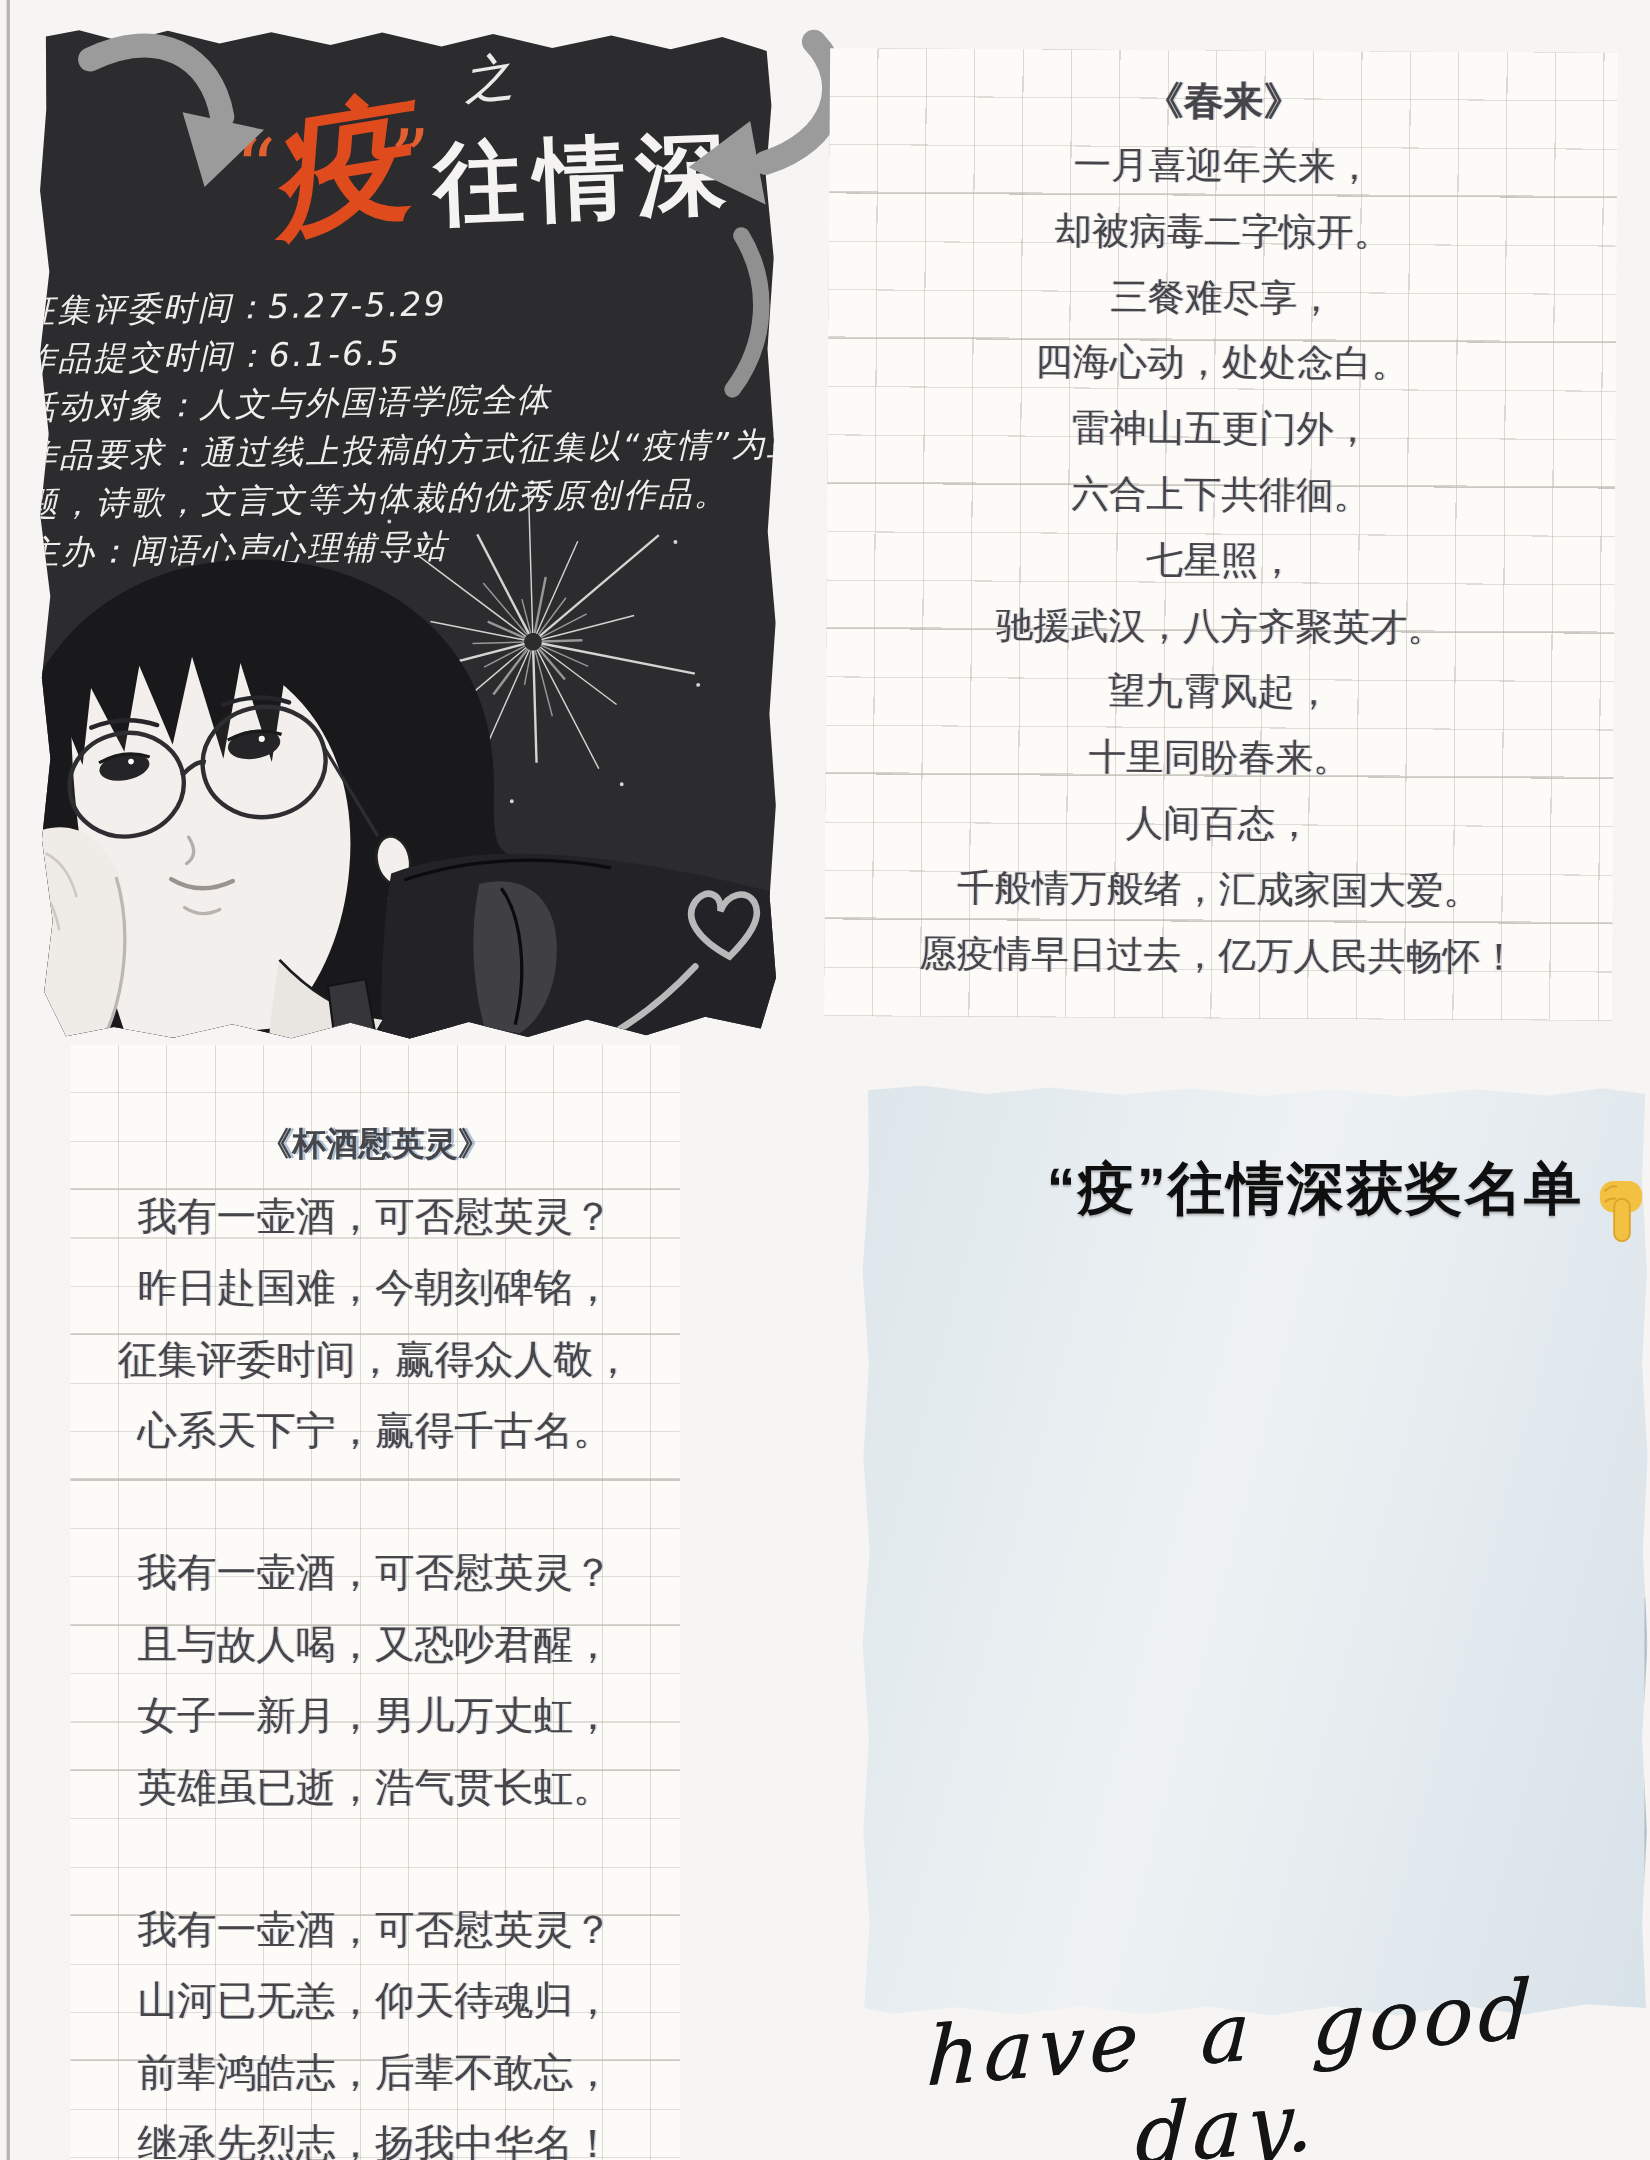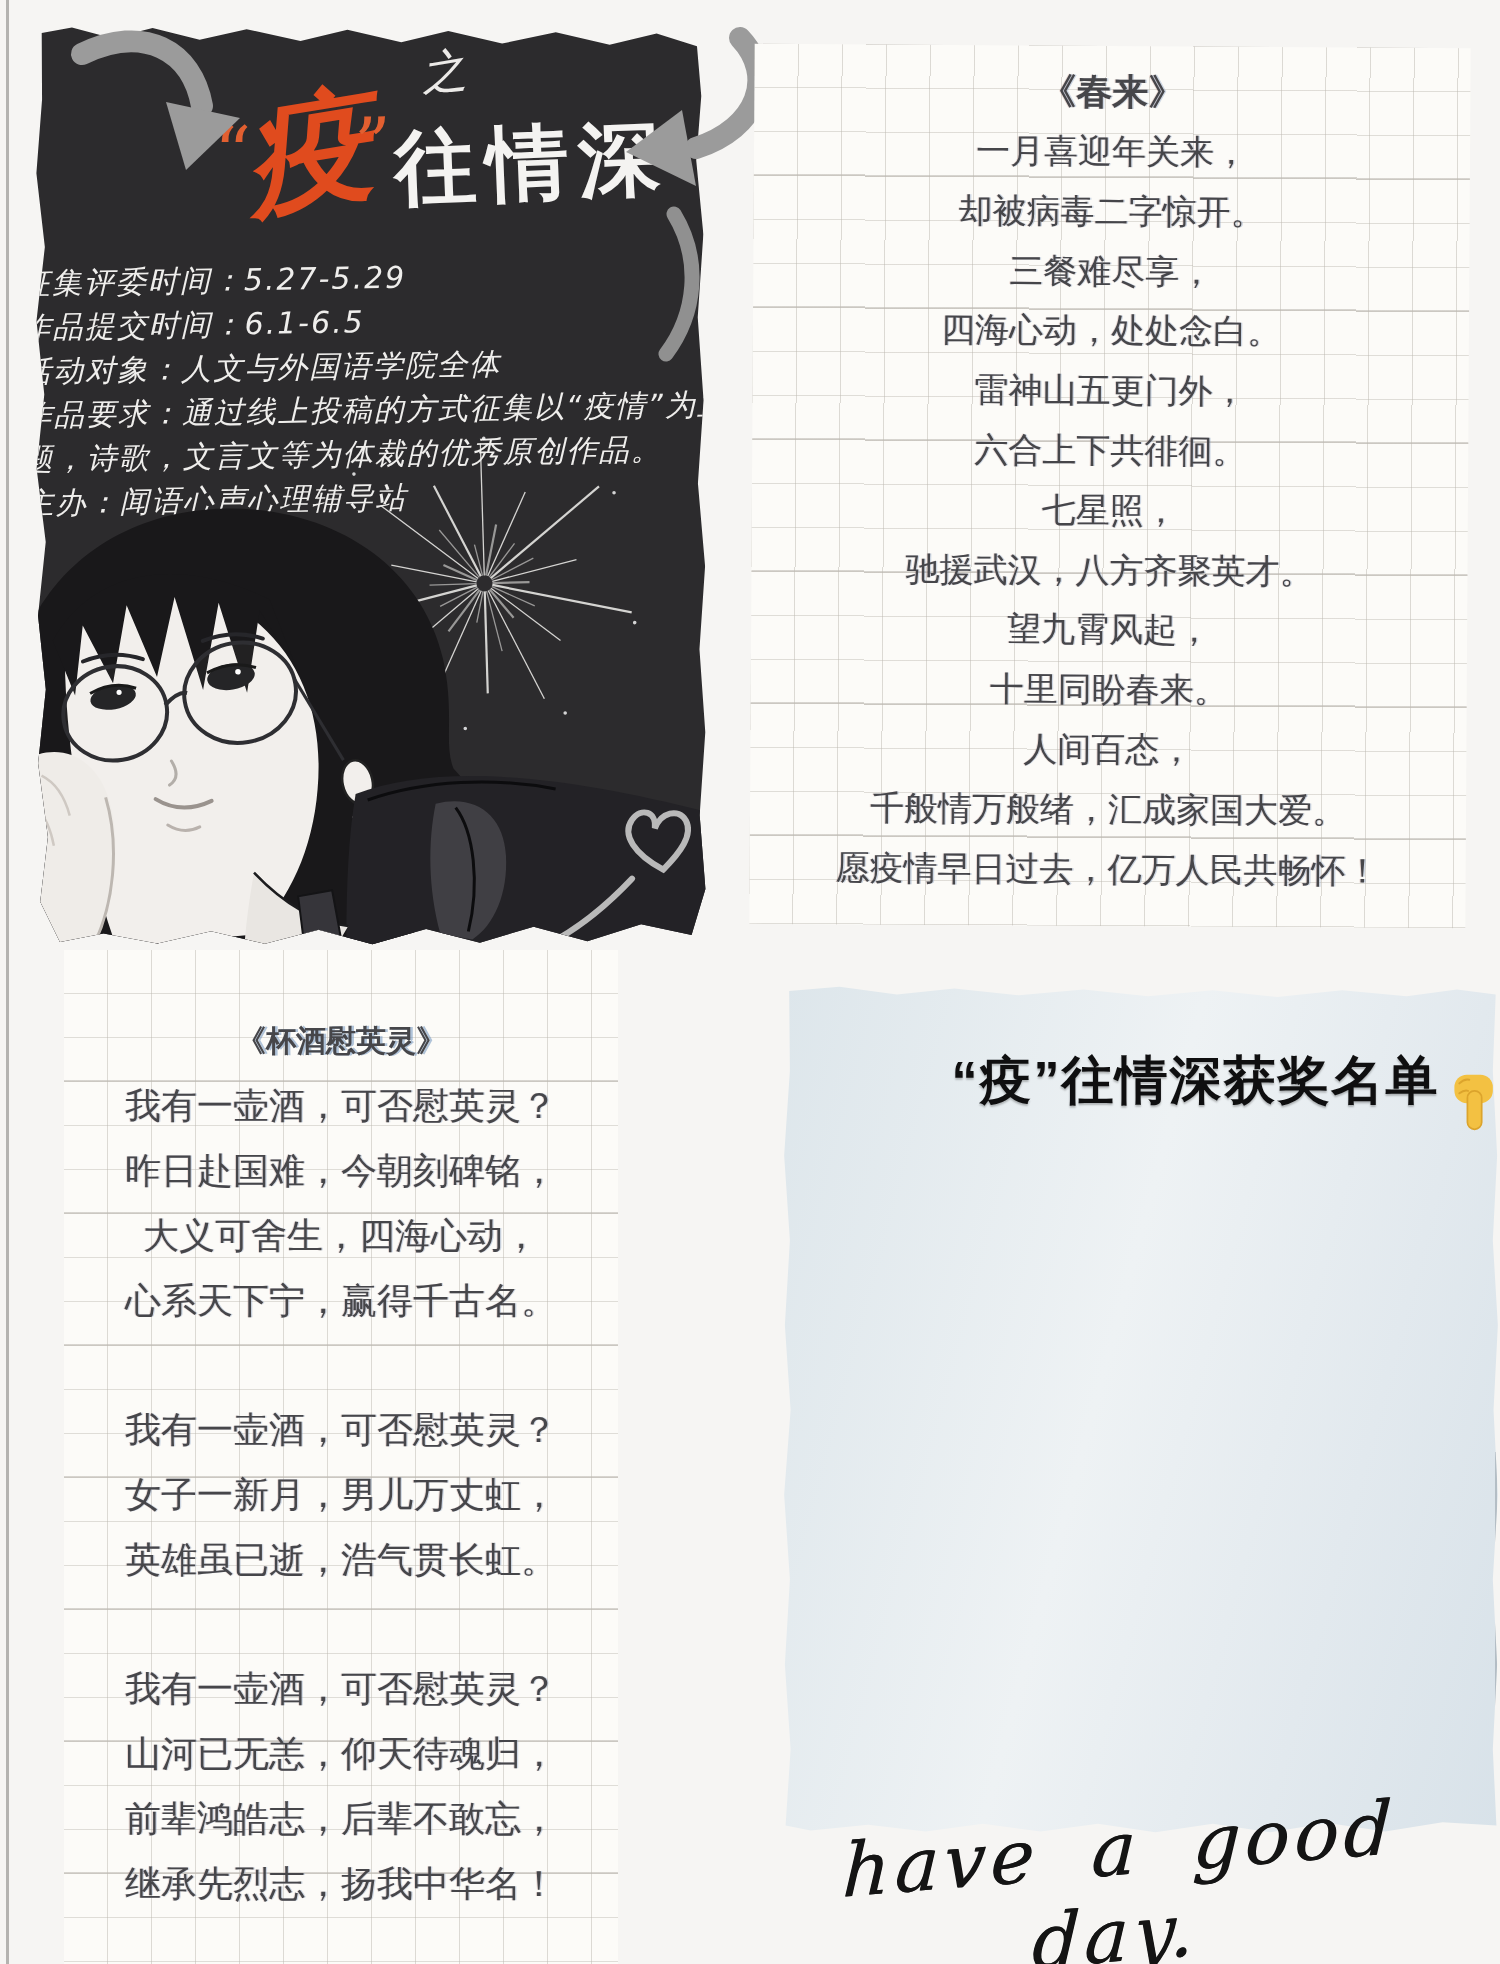--- a/index.html
+++ b/index.html
@@ -221,25 +221,26 @@
         <div class="pline">愿疫情早日过去，亿万人民共畅怀！</div>
       </div>
   </section>
 
   <section id="paper-bl" class="grid-paper poem">
     <div class="poem-title">《杯酒慰英灵》</div>
     <div>
         <div class="stanza">
           <div class="pline">我有一壶酒，可否慰英灵？</div>
           <div class="pline">昨日赴国难，今朝刻碑铭，</div>
-          <div class="pline">大义可舍生，四海心动，</div>
+          <div class="pline">征集评委时间，赢得众人敬，</div>
           <div class="pline">心系天下宁，赢得千古名。</div>
         </div>
         <div class="stanza">
           <div class="pline">我有一壶酒，可否慰英灵？</div>
+          <div class="pline">且与故人喝，又恐吵君醒，</div>
           <div class="pline">女子一新月，男儿万丈虹，</div>
           <div class="pline">英雄虽已逝，浩气贯长虹。</div>
         </div>
         <div class="stanza">
           <div class="pline">我有一壶酒，可否慰英灵？</div>
           <div class="pline">山河已无恙，仰天待魂归，</div>
           <div class="pline">前辈鸿皓志，后辈不敢忘，</div>
           <div class="pline">继承先烈志，扬我中华名！</div>
         </div>
       </div>

